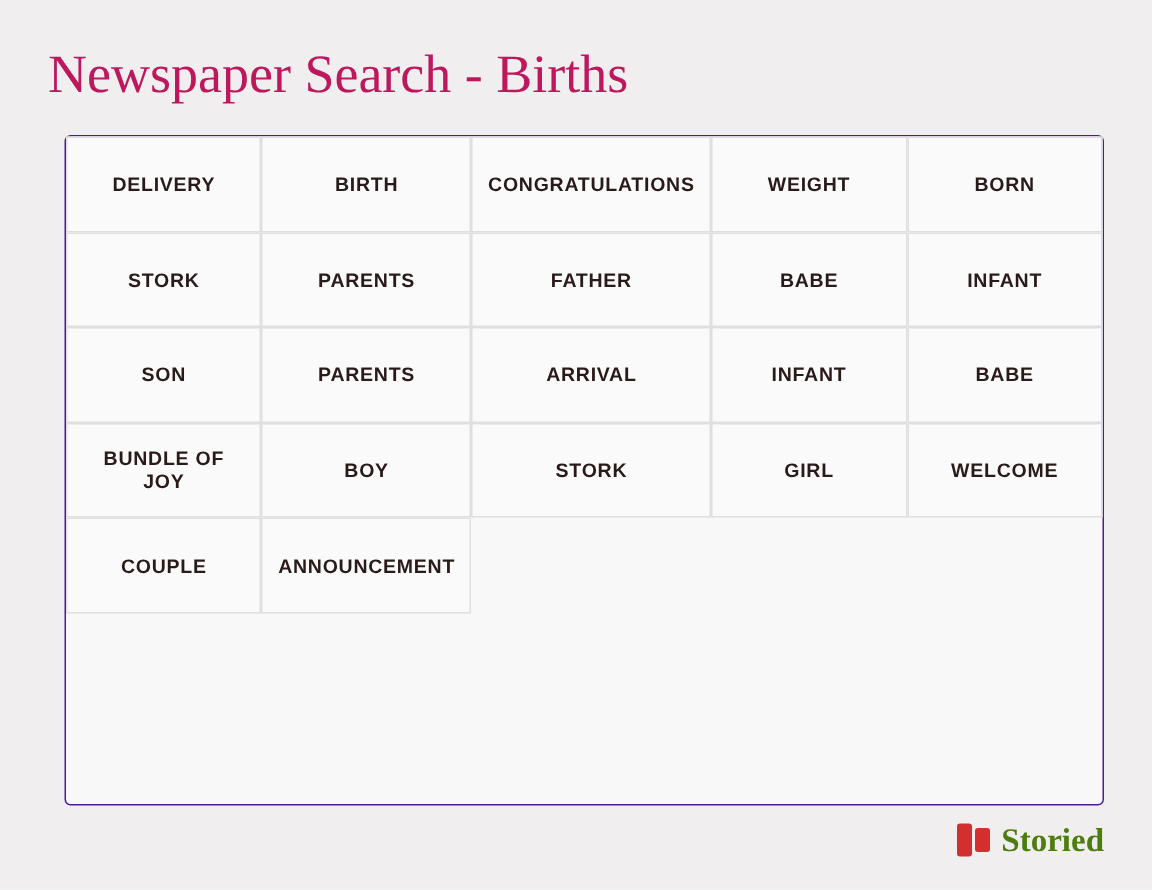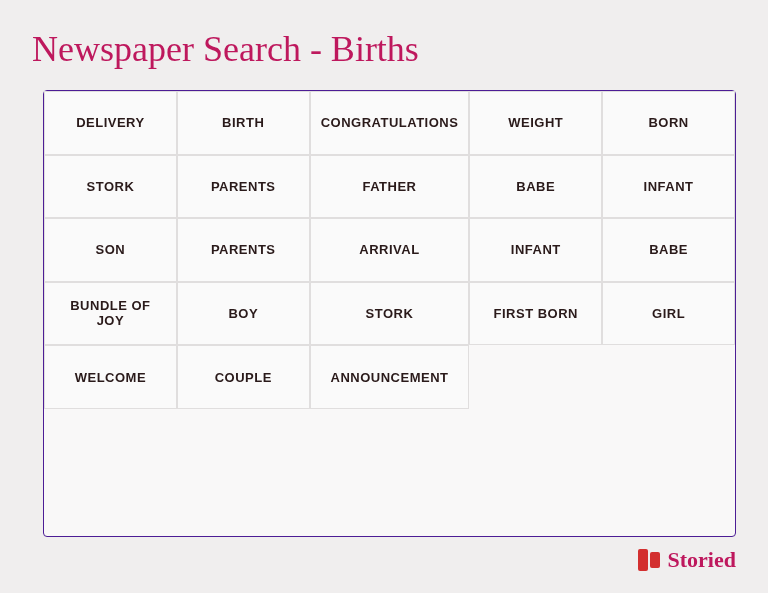--- a/index.html
+++ b/index.html
@@ -81,21 +81,21 @@
     .bar-right {
       width: 10px;
       height: 16px;
       background: #d32f2f;
       border-radius: 2px;
     }
 
     .storied-text {
       font-size: 22px;
       font-weight: 700;
-      color: #be185d;
+      color: #4d7c0f;
       font-family: Georgia, serif;
     }
   </style>
 </head>
 <body>
 
 <h1 class="page-title">Newspaper Search - Births</h1>
 
 <div class="grid-container" id="grid-container">
 <div class="grid-cell">
@@ -146,23 +146,20 @@
     <div class="grid-cell">
       <span>BUNDLE OF JOY</span>
     </div>
     <div class="grid-cell">
       <span>BOY</span>
     </div>
     <div class="grid-cell">
       <span>STORK</span>
     </div>
     <div class="grid-cell">
-      <span>FIRST BORN</span>
-    </div>
-    <div class="grid-cell">
       <span>GIRL</span>
     </div>
     <div class="grid-cell">
       <span>WELCOME</span>
     </div>
     <div class="grid-cell">
       <span>COUPLE</span>
     </div>
     <div class="grid-cell">
       <span>ANNOUNCEMENT</span>

